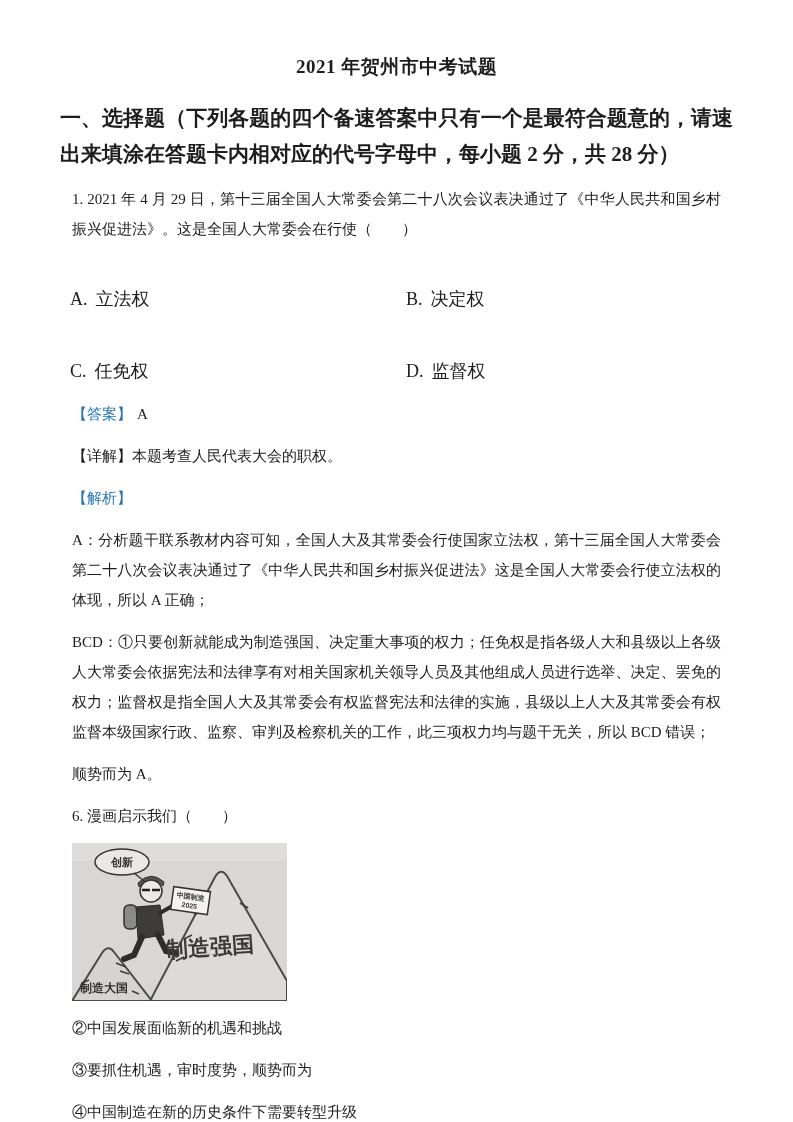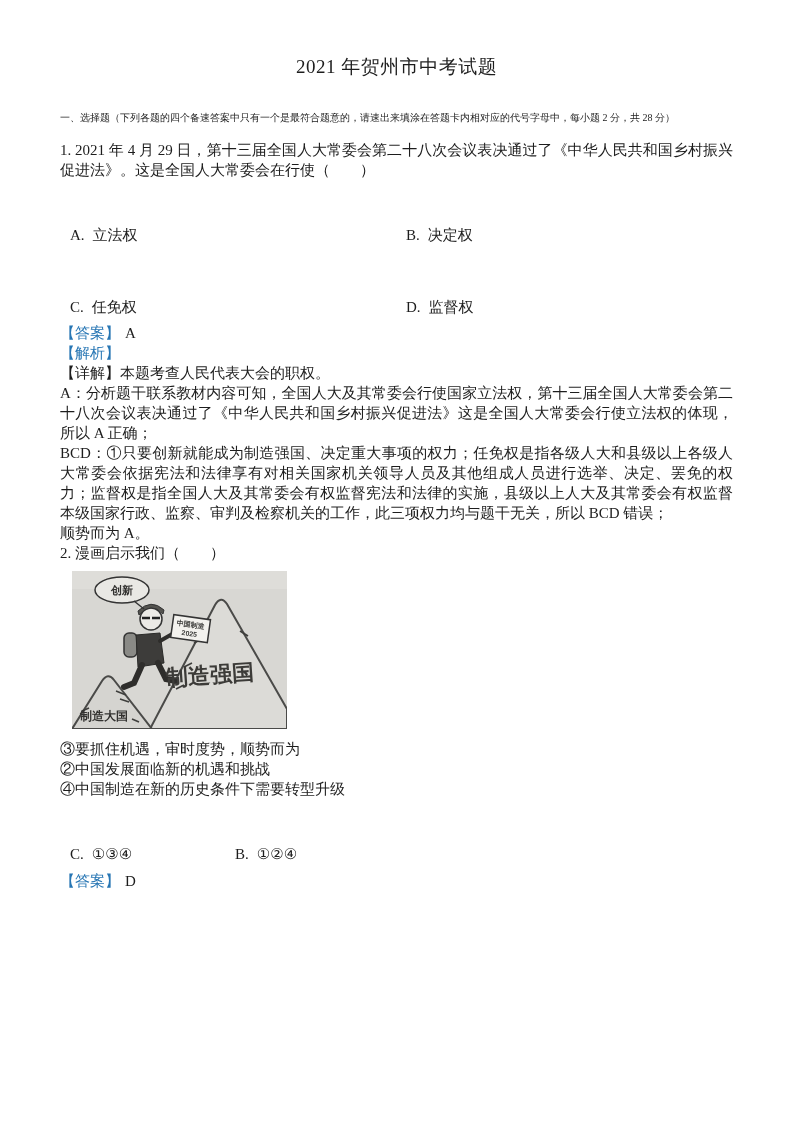--- a/index.html
+++ b/index.html
@@ -4,31 +4,31 @@
 <style>
   html,body { margin:0; padding:0; }
   body {
     width:793px; height:1122px; background:#ffffff; overflow:hidden;
     font-family:"Liberation Serif","DejaVu Serif",serif;
     color:#1d1d1d;
   }
   .page { padding:52px 60px 0 60px; box-sizing:border-box; }
 
   .title {
-    font-size:19px; font-weight:normal; text-align:center;
+    font-size:19px; font-weight:bold; text-align:center;
     margin:0 0 18px 0; letter-spacing:0.5px; line-height:30px;
   }
   .section-heading {
-    font-size:10px; font-weight:normal; text-align:justify;
+    font-size:21px; font-weight:bold; text-align:justify;
     line-height:36px; margin:0 0 4px 0;
   }
-  p.line { font-size:15px; line-height:20px; margin:0; }
+  p.line { font-size:15px; line-height:30px; margin:12px; }
   .just { text-align:justify; }
 
-  .opt-row { display:flex; font-size:15px; line-height:31.5px;margin-top:40px; }
+  .opt-row { display:flex; font-size:18px; line-height:31.5px;margin-top:40px; }
   .opt-row .cell2 { width:336px; box-sizing:border-box; padding-left:10px; }
   .opt-row .cell4 { width:165px; box-sizing:border-box; padding-left:10px; }
   .opt-label { margin-right:8px; }
 
   .tag-blue { color:#2776B4; }
   .ans-letter { margin-left:5px; }
 
   .cartoon-wrap { margin:8px 0 10px 12px; width:215px; height:158px; }
   .cartoon-wrap svg { display:block; }
   .svg-cjk-big   { font-weight:bold; fill:#3c3b38; }
@@ -59,33 +59,33 @@
     </span>
     <span class="cell2">
       <span class="opt-label">D.</span><span>监督权</span>
     </span>
   </div>
 
   <p class="line">
     <span class="tag-blue">【答案】</span><span class="ans-letter">A</span>
   </p>
 
+  <p class="line">【详解】本题考查人民代表大会的职权。</p>
+
   <p class="line">
     <span class="tag-blue">【解析】</span>
   </p>
-
-  <p class="line">【详解】本题考查人民代表大会的职权。</p>
 
   <p class="line just">A：分析题干联系教材内容可知，全国人大及其常委会行使国家立法权，第十三届全国人大常委会第二十八次会议表决通过了《中华人民共和国乡村振兴促进法》这是全国人大常委会行使立法权的体现，所以 A 正确；</p>
 
   <p class="line just">BCD：①只要创新就能成为制造强国、决定重大事项的权力；任免权是指各级人大和县级以上各级人大常委会依据宪法和法律享有对相关国家机关领导人员及其他组成人员进行选举、决定、罢免的权力；监督权是指全国人大及其常委会有权监督宪法和法律的实施，县级以上人大及其常委会有权监督本级国家行政、监察、审判及检察机关的工作，此三项权力均与题干无关，所以 BCD 错误；</p>
 
   <p class="line">顺势而为 A。</p>
 
-  <p class="line">2. 漫画启示我们（　　）</p>
+  <p class="line">6. 漫画启示我们（　　）</p>
 
   <div class="cartoon-wrap">
     <svg viewBox="0 0 215 158" width="215" height="158" font-family="&quot;Liberation Sans&quot;,&quot;DejaVu Sans&quot;,sans-serif">
 
       <rect x="0" y="0" width="215" height="158" fill="#d8d7d3"></rect>
       <rect x="0" y="0" width="215" height="18" fill="#deddd9"></rect>
 
       <path d="M78,158 L143,34 Q149,24 155,33 L215,138 L215,158 Z" fill="#dcdbd7" stroke="#4a4a48" stroke-width="2"></path>
 
       <path d="M0,158 L30,110 Q36,101 42,109 L80,158 Z" fill="#d5d4d0" stroke="#4a4a48" stroke-width="2"></path>
@@ -129,22 +129,22 @@
         <ellipse cx="50" cy="19" rx="27" ry="13" fill="#e9e8e4" stroke="#333" stroke-width="1.5"></ellipse>
         <path d="M62,30 L72,38" stroke="#333" stroke-width="1.5" fill="none"></path>
         <text x="50" y="23" font-size="11" text-anchor="middle" class="svg-cjk-small">创新</text>
       </g>
 
       <text x="138" y="110" font-size="22" text-anchor="middle" class="svg-cjk-big" transform="rotate(-4 158 104)">制造强国</text>
       <text x="8" y="149" font-size="12" class="svg-cjk-small">制造大国</text>
     </svg>
   </div>
 
+  <p class="line">②中国发展面临新的机遇和挑战</p>
   <p class="line">③要抓住机遇，审时度势，顺势而为</p>
-  <p class="line">②中国发展面临新的机遇和挑战</p>
   <p class="line">④中国制造在新的历史条件下需要转型升级</p>
 
   <div class="opt-row">
     <span class="cell4">
       <span class="opt-label">C.</span><span>①③④</span>
     </span>
     <span class="cell4">
       <span class="opt-label">B.</span><span>①②④</span>
     </span>
   </div>

